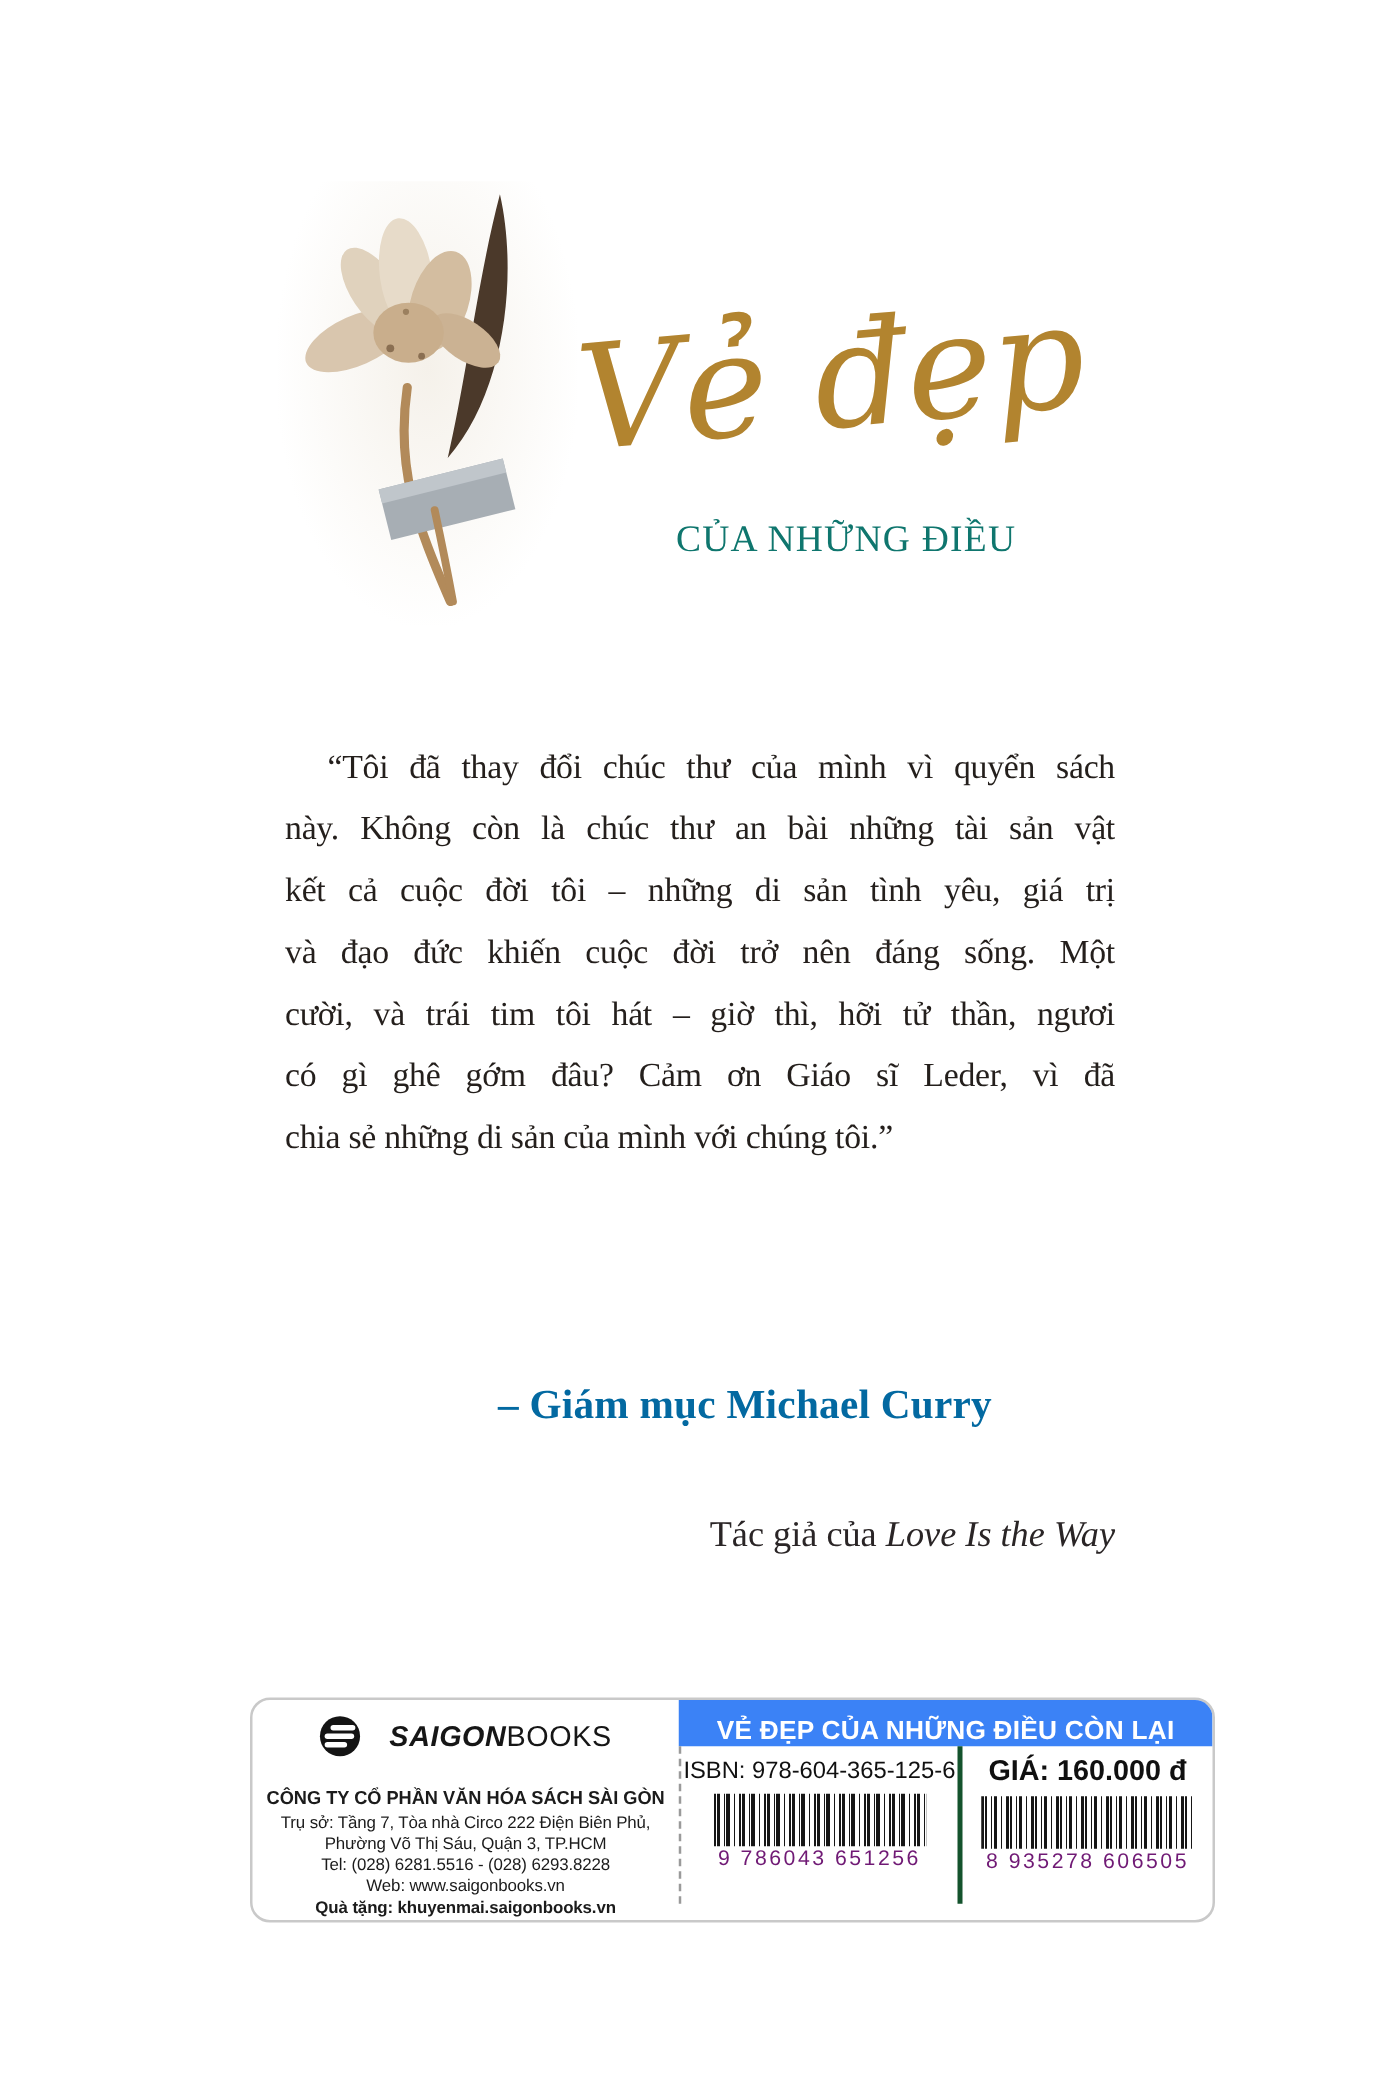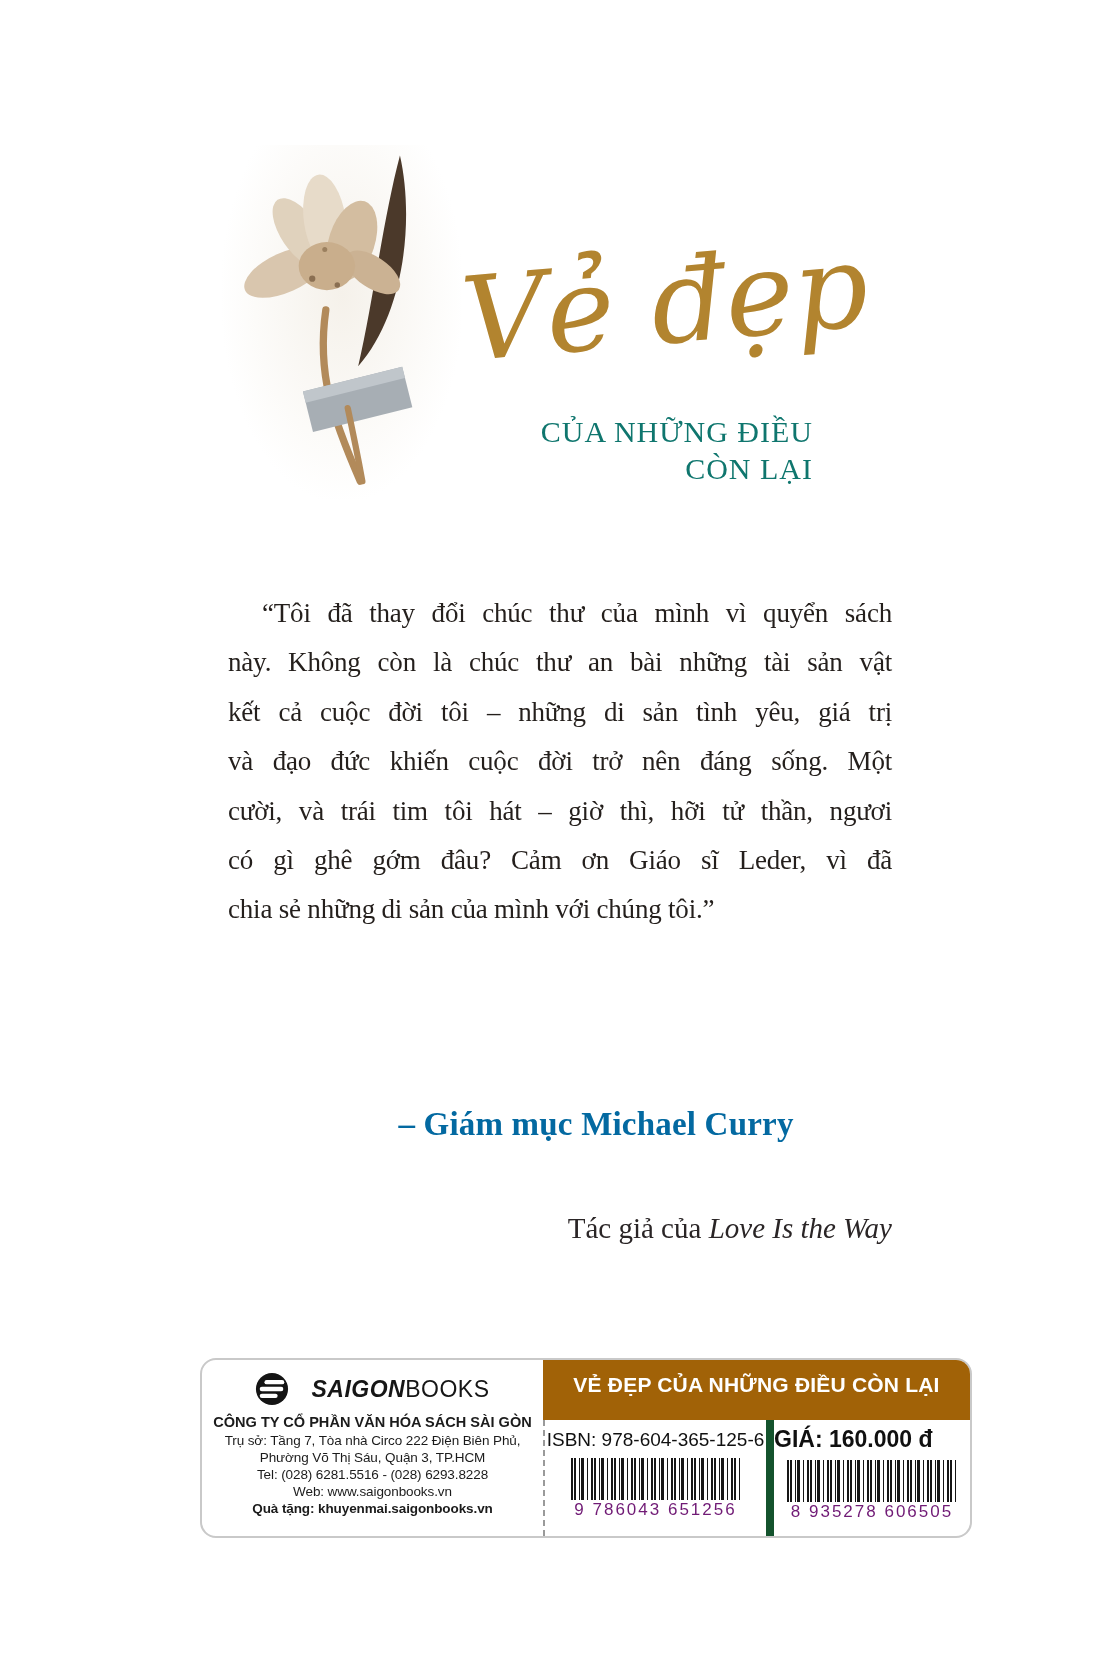--- a/index.html
+++ b/index.html
@@ -45,37 +45,37 @@
   
   .panel {
     position:absolute; left:200px; top:1358px; width:772px; height:180px;
     border:2px solid #c9c9c9; border-radius:16px; box-sizing:border-box;
     display:flex; background:#fff; overflow:hidden;
   }
   .pub-col {
     flex:0 0 341px; width:341px; box-sizing:border-box; padding-top:12px;
     text-align:center; font-family:"Liberation Sans", sans-serif; color:#1b1b1b;
   }
-  .brand-row { display:flex; justify-content:center; align-items:center; gap:22px; margin-bottom:7px;text-align:right; }
+  .brand-row { display:flex; justify-content:center; align-items:center; gap:22px; margin-bottom:24px;text-align:right; }
   .brand-row svg { width:34px; height:34px; display:block; }
   .brand-text { font-size:23px; letter-spacing:0.5px; color:#161616; }
   .brand-bold  { font-weight:bold; font-style:italic; }
   .brand-light { font-weight:normal; }
   .pub-company { font-size:15px; font-weight:bold; margin:1px 0 2px; transform:scaleX(0.97); white-space:nowrap; }
   .pub-line { font-size:13.5px; line-height:17px; letter-spacing:-0.1px; }
   .pub-gift { font-weight:bold; }
 
   .sales-col { flex:1; position:relative; font-family:"Liberation Sans", sans-serif; }
   .sales-header {
-    height:60px; background:#a16207; color:#ffffff; font-weight:bold;
+    height:37px; background:#3b82f6; color:#ffffff; font-weight:bold;
     font-size:21px; line-height:50px; text-align:center; letter-spacing:0.2px; white-space:nowrap;
   }
   .sales-body { display:flex; height:126px; border-left:2px dashed #9a9a9a; box-sizing:border-box; }
   .isbn-col  { flex:0 0 52%; box-sizing:border-box; text-align:center; padding-top:9px; }
-  .price-col { flex:1; box-sizing:border-box; border-left:8px solid #14532d; text-align:left; padding-top:6px; }
+  .price-col { flex:1; box-sizing:border-box; border-left:4px solid #14532d; text-align:center; padding-top:6px; }
   .isbn-label  { font-size:19px; color:#101010; white-space:nowrap; }
   .price-label { font-size:23px; font-weight:bold; color:#101010; white-space:nowrap; }
   .barcode {
     height:54px; width:170px; margin:7px auto 0;
     background:repeating-linear-gradient(90deg,
       #161616 0 2px, #fff 2px 3px, #161616 3px 5px, #fff 5px 8px,
       #161616 8px 9px, #fff 9px 10px, #161616 10px 13px, #fff 13px 16px,
       #161616 16px 17px, #fff 17px 20px);
   }
   .bc-digits {
@@ -108,21 +108,20 @@
       <g transform="rotate(-14 126 242)">
         <rect x="78" y="224" width="98" height="40" fill="#a7aeb4"></rect>
         <rect x="78" y="224" width="98" height="11" fill="#c0c6cb"></rect>
       </g>
       <path d="M118,252 C124,280 128,300 132,322" stroke="#b28a5a" stroke-width="6" fill="none" stroke-linecap="round"></path>
     </svg>
   </div>
 
   <div class="title-script">Vẻ đẹp</div>
   <div class="title-caps caps1">CỦA NHỮNG ĐIỀU</div>
-  <div class="title-caps caps2">CÒN LẠI</div>
 
   <div class="quote">
     <div class="q-line first">“Tôi đã thay đổi chúc thư của mình vì quyển sách</div>
     <div class="q-line">này. Không còn là chúc thư an bài những tài sản vật</div>
     <div class="q-line">kết cả cuộc đời tôi – những di sản tình yêu, giá trị</div>
     <div class="q-line">và đạo đức khiến cuộc đời trở nên đáng sống. Một</div>
     <div class="q-line">cười, và trái tim tôi hát – giờ thì, hỡi tử thần, ngươi</div>
     <div class="q-line">có gì ghê gớm đâu? Cảm ơn Giáo sĩ Leder, vì đã</div>
     <div class="q-line last">chia sẻ những di sản của mình với chúng tôi.”</div>
   </div>

